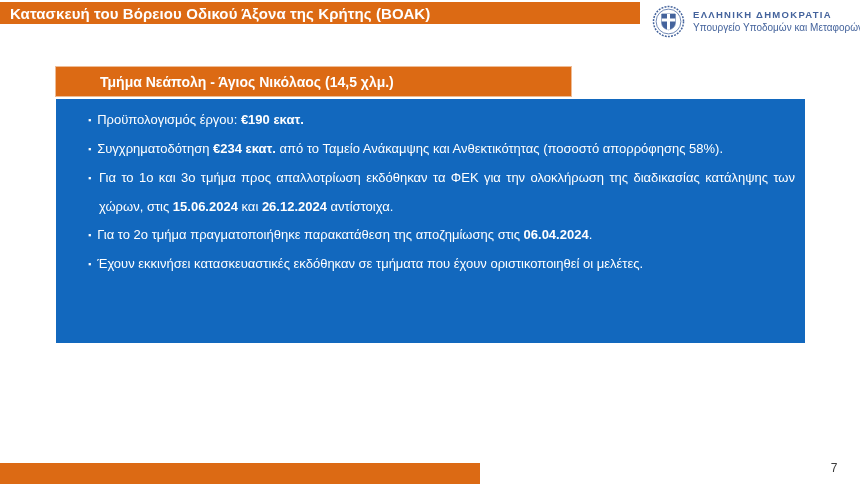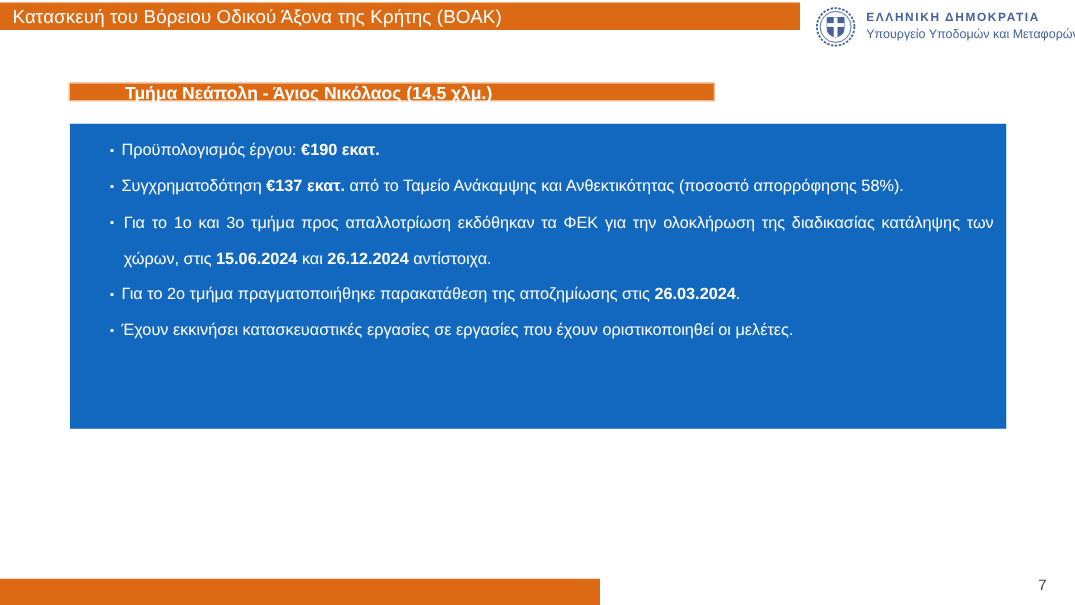--- a/index.html
+++ b/index.html
@@ -21,41 +21,41 @@
   }
   
   .title-bar{
     position:absolute;left:0;top:2px;
     width:640px;height:22px;
     background:var(--orange);
     display:flex;align-items:center;
     padding-left:10px;
   }
   .title-bar .title{
-    color:#ffffff;font-size:15px;font-weight:normal;
+    color:#ffffff;font-size:15px;font-weight:bold;
     white-space:nowrap;letter-spacing:.1px;
   }
   
   .logo{
     position:absolute;left:652px;top:5px;
     display:flex;align-items:center;gap:8px;
   }
   .logo svg{display:block;}
   .logo-text .org{
     color:var(--logo-blue);font-size:9.5px;font-weight:bold;
     letter-spacing:1.3px;line-height:12px;white-space:nowrap;
   }
   .logo-text .ministry{
     color:var(--logo-blue);font-size:10px;font-weight:500;
     line-height:13px;white-space:nowrap;
   }
   
   .section-bar{
     position:absolute;left:55px;top:66px;
-    width:517px;height:15px;
+    width:517px;height:31px;
     background:var(--orange);
     border:1px solid rgba(255,255,255,.55);
     display:flex;align-items:center;
     padding-left:44px;
   }
   .section-bar .heading{
     color:#ffffff;font-size:14px;font-weight:bold;white-space:nowrap;
   }
   
   .content-panel{
@@ -119,23 +119,23 @@
     </span>
   </div>
 
   <div class="section-bar">
     <span class="heading">Τμήμα Νεάπολη - Άγιος Νικόλαος (14,5 χλμ.)</span>
   </div>
 
   <div class="content-panel">
     <ul>
         <li><span>Προϋπολογισμός έργου: </span><b>€190 εκατ.</b></li>
-        <li><span>Συγχρηματοδότηση </span><b>€137 εκατ.</b><span> από το Ταμείο Ανάκαμψης και Ανθεκτικότητας (ποσοστό απορρόφησης 58%).</span></li>
+        <li><span>Συγχρηματοδότηση </span><b>€234 εκατ.</b><span> από το Ταμείο Ανάκαμψης και Ανθεκτικότητας (ποσοστό απορρόφησης 58%).</span></li>
         <li><span>Για το 1ο και 3ο τμήμα προς απαλλοτρίωση εκδόθηκαν τα ΦΕΚ για την ολοκλήρωση της διαδικασίας κατάληψης των χώρων, στις </span><b>15.06.2024</b><span> και </span><b>26.12.2024</b><span> αντίστοιχα.</span></li>
-        <li><span>Για το 2ο τμήμα πραγματοποιήθηκε παρακατάθεση της αποζημίωσης στις </span><b>26.03.2024</b><span>.</span></li>
-        <li><span>Έχουν εκκινήσει κατασκευαστικές εργασίες σε εργασίες που έχουν οριστικοποιηθεί οι μελέτες.</span></li>
+        <li><span>Για το 2ο τμήμα πραγματοποιήθηκε παρακατάθεση της αποζημίωσης στις </span><b>06.04.2024</b><span>.</span></li>
+        <li><span>Έχουν εκκινήσει κατασκευαστικές εκδόθηκαν σε τμήματα που έχουν οριστικοποιηθεί οι μελέτες.</span></li>
       </ul>
   </div>
 
   <div class="footer-bar"></div>
   <div class="page-number">7</div>
 
 </div>
 
 </body></html>

